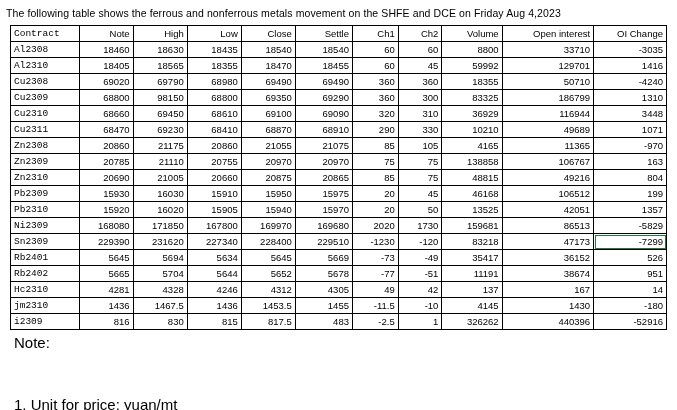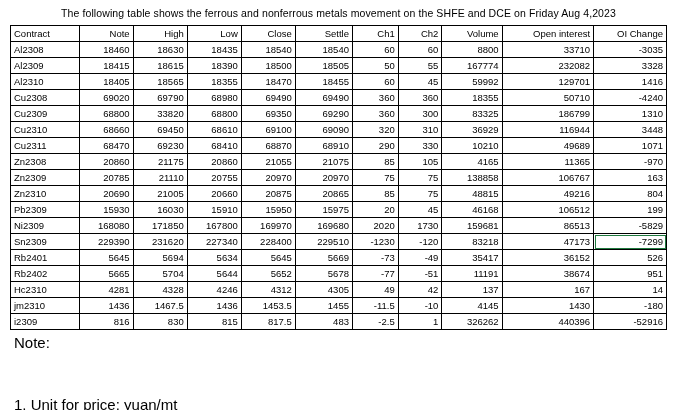--- a/index.html
+++ b/index.html
@@ -16,21 +16,21 @@
   }
   .page {
     width: 677px;
     height: 410px;
     position: relative;
     box-sizing: border-box;
     padding: 0;
   }
   .title {
     font-size: 10.5px;
-    text-align: center;
+    text-align: left;
     padding: 7px 6px 6px 6px;
     color: #000;
     letter-spacing: 0.1px;
   }
   table.data {
     border-collapse: collapse;
     width: 657px;
     margin: 0 10px;
     table-layout: fixed;
   }
@@ -45,20 +45,21 @@
   }
   table.data th {
     font-weight: normal;
     text-align: left;
   }
   table.data th.num, table.data td.num {
     text-align: right;
   }
   table.data th.lbl, table.data td.lbl {
     text-align: left;
+    font-family: Liberation Mono, monospace;
   }
   
   col.c0 { width: 66px; }
   col.c1 { width: 52px; }
   col.c2 { width: 52px; }
   col.c3 { width: 52px; }
   col.c4 { width: 52px; }
   col.c5 { width: 55px; }
   col.c6 { width: 44px; }
   col.c7 { width: 42px; }
@@ -127,33 +128,20 @@
           <td class="num">18435</td>
           <td class="num">18540</td>
           <td class="num">18540</td>
           <td class="num">60</td>
           <td class="num">60</td>
           <td class="num">8800</td>
           <td class="num">33710</td>
           <td class="num">-3035</td>
         </tr>
         <tr>
-          <td class="lbl">Al2309</td>
-          <td class="num">18415</td>
-          <td class="num">18615</td>
-          <td class="num">18390</td>
-          <td class="num">18500</td>
-          <td class="num">18505</td>
-          <td class="num">50</td>
-          <td class="num">55</td>
-          <td class="num">167774</td>
-          <td class="num">232082</td>
-          <td class="num">3328</td>
-        </tr>
-        <tr>
           <td class="lbl">Al2310</td>
           <td class="num">18405</td>
           <td class="num">18565</td>
           <td class="num">18355</td>
           <td class="num">18470</td>
           <td class="num">18455</td>
           <td class="num">60</td>
           <td class="num">45</td>
           <td class="num">59992</td>
           <td class="num">129701</td>
@@ -168,21 +156,21 @@
           <td class="num">69490</td>
           <td class="num">360</td>
           <td class="num">360</td>
           <td class="num">18355</td>
           <td class="num">50710</td>
           <td class="num">-4240</td>
         </tr>
         <tr>
           <td class="lbl">Cu2309</td>
           <td class="num">68800</td>
-          <td class="num">33820</td>
+          <td class="num">98150</td>
           <td class="num">68800</td>
           <td class="num">69350</td>
           <td class="num">69290</td>
           <td class="num">360</td>
           <td class="num">300</td>
           <td class="num">83325</td>
           <td class="num">186799</td>
           <td class="num">1310</td>
         </tr>
         <tr>
@@ -257,20 +245,33 @@
           <td class="num">15910</td>
           <td class="num">15950</td>
           <td class="num">15975</td>
           <td class="num">20</td>
           <td class="num">45</td>
           <td class="num">46168</td>
           <td class="num">106512</td>
           <td class="num">199</td>
         </tr>
         <tr>
+          <td class="lbl">Pb2310</td>
+          <td class="num">15920</td>
+          <td class="num">16020</td>
+          <td class="num">15905</td>
+          <td class="num">15940</td>
+          <td class="num">15970</td>
+          <td class="num">20</td>
+          <td class="num">50</td>
+          <td class="num">13525</td>
+          <td class="num">42051</td>
+          <td class="num">1357</td>
+        </tr>
+        <tr>
           <td class="lbl">Ni2309</td>
           <td class="num">168080</td>
           <td class="num">171850</td>
           <td class="num">167800</td>
           <td class="num">169970</td>
           <td class="num">169680</td>
           <td class="num">2020</td>
           <td class="num">1730</td>
           <td class="num">159681</td>
           <td class="num">86513</td>

